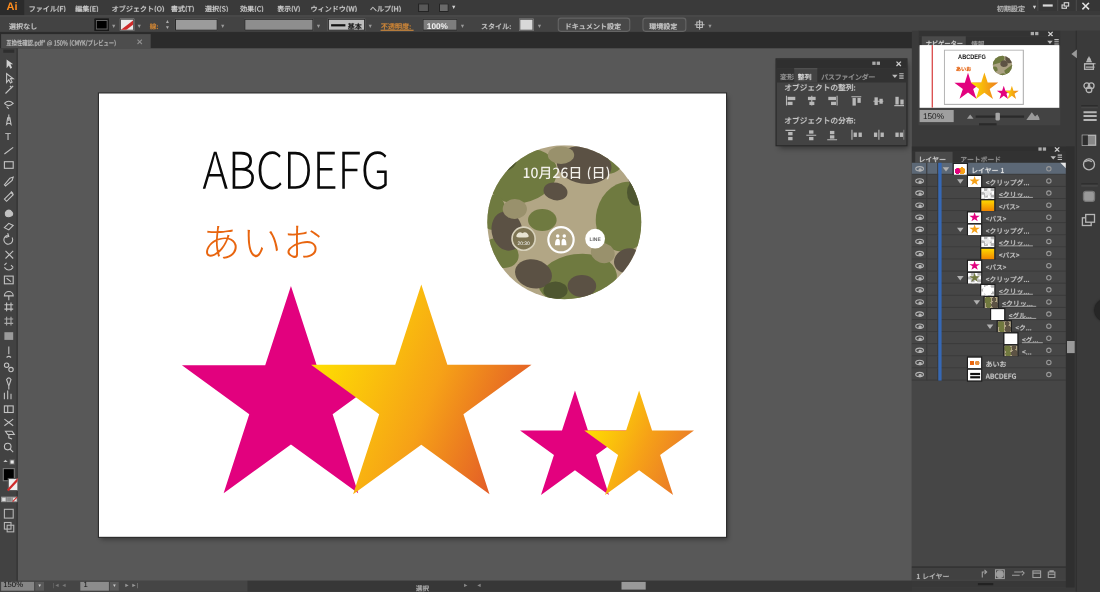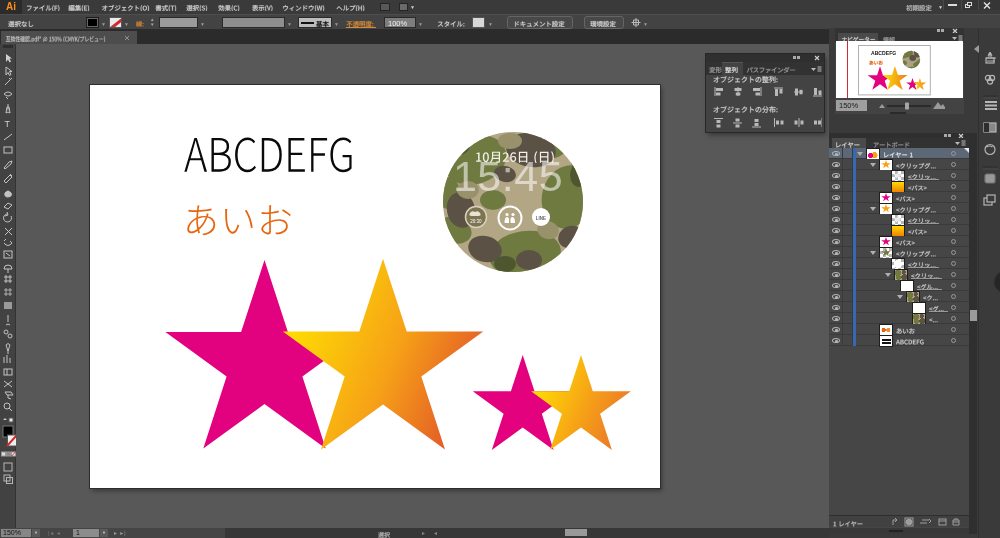--- a/index.html
+++ b/index.html
@@ -108,21 +108,21 @@
       <span style="position:absolute;left:2px;top:4px;width:13px;height:2px;background:#111;"></span>
     </div>
   <svg style="left:316px;top:4px;position:absolute;" width="13" height="8" viewBox="0 0 13.0 8.1">
       <path d="M0.6 2.6H5.9V3.1H0.6ZM0.8 7.4H5.7V7.9H0.8ZM1.9 3.5H4.6V3.9H1.9ZM1.9 4.3H4.6V4.8H1.9ZM0.3 5.2H6.2V5.7H0.3ZM1.7 6.3H4.8V6.8H1.7ZM1.5 2.1H2.1V5.4H1.5ZM4.4 2.1H5.0V5.4H4.4ZM2.9 5.8H3.5V7.7H2.9ZM1.9 5.3 2.4 5.5Q2.2 5.8 1.9 6.1Q1.6 6.4 1.3 6.7Q0.9 6.9 0.6 7.1Q0.6 7.0 0.5 6.9Q0.4 6.9 0.3 6.8Q0.3 6.7 0.2 6.6Q0.5 6.5 0.9 6.3Q1.2 6.1 1.4 5.8Q1.7 5.6 1.9 5.3ZM4.6 5.3Q4.8 5.6 5.1 5.8Q5.3 6.1 5.7 6.2Q6.0 6.4 6.3 6.6Q6.3 6.6 6.2 6.7Q6.1 6.8 6.0 6.9Q6.0 7.0 5.9 7.0Q5.6 6.9 5.2 6.6Q4.9 6.4 4.6 6.1Q4.3 5.8 4.1 5.5Z M6.9 3.4H12.6V4.0H6.9ZM8.2 6.3H11.2V6.9H8.2ZM9.4 2.1H10.1V8.1H9.4ZM9.2 3.6 9.8 3.8Q9.5 4.5 9.1 5.1Q8.7 5.7 8.2 6.2Q7.7 6.7 7.1 7.1Q7.1 7.0 7.0 6.9Q6.9 6.8 6.8 6.7Q6.7 6.6 6.7 6.6Q7.1 6.4 7.5 6.0Q7.8 5.7 8.2 5.3Q8.5 4.9 8.8 4.5Q9.0 4.0 9.2 3.6ZM10.3 3.6Q10.5 4.2 10.9 4.8Q11.3 5.3 11.8 5.8Q12.3 6.2 12.9 6.5Q12.8 6.6 12.7 6.7Q12.6 6.8 12.5 6.9Q12.4 7.0 12.4 7.1Q11.8 6.7 11.3 6.2Q10.8 5.7 10.4 5.1Q10.0 4.5 9.7 3.8Z" fill="#222222" stroke="#222222" stroke-width="0.25"></path>
     </svg>
   <div class="abs" style="left:334px;top:6px;color:#999;font-size:5px;">▼</div>
   <svg style="left:346px;top:4px;position:absolute;" width="28" height="8" viewBox="0 0 27.9 8.1">
       <path d="M0.4 2.5H6.1V3.1H0.4ZM3.6 4.5 4.1 4.1Q4.3 4.3 4.7 4.5Q5.0 4.8 5.3 5.0Q5.6 5.2 5.8 5.5Q6.1 5.7 6.3 5.9L5.8 6.3Q5.6 6.1 5.3 5.9Q5.1 5.7 4.8 5.4Q4.5 5.2 4.2 5.0Q3.9 4.7 3.6 4.5ZM3.4 2.7 4.1 3.0Q3.7 3.6 3.2 4.3Q2.7 4.9 2.1 5.5Q1.4 6.0 0.7 6.4Q0.6 6.3 0.6 6.2Q0.5 6.1 0.4 6.0Q0.3 5.9 0.3 5.9Q0.8 5.6 1.3 5.2Q1.7 4.9 2.1 4.5Q2.6 4.1 2.9 3.6Q3.2 3.2 3.4 2.7ZM2.9 4.1 3.6 3.5V3.5V8.1H2.9Z M8.2 4.6V6.9H7.6V5.2H6.8V4.6ZM8.2 6.7Q8.4 7.0 8.8 7.2Q9.1 7.4 9.7 7.4Q10.0 7.4 10.4 7.4Q10.8 7.4 11.2 7.4Q11.6 7.4 12.1 7.4Q12.5 7.4 12.8 7.4Q12.8 7.4 12.7 7.5Q12.7 7.6 12.6 7.7Q12.6 7.9 12.6 7.9Q12.3 8.0 11.9 8.0Q11.5 8.0 11.1 8.0Q10.7 8.0 10.3 8.0Q10.0 8.0 9.7 8.0Q9.1 7.9 8.6 7.8Q8.2 7.6 7.9 7.2Q7.7 7.4 7.5 7.6Q7.3 7.8 7.0 8.0L6.7 7.4Q6.9 7.3 7.2 7.1Q7.4 6.9 7.6 6.7ZM6.8 2.6 7.3 2.2Q7.5 2.4 7.7 2.6Q7.9 2.7 8.1 2.9Q8.2 3.1 8.3 3.3L7.8 3.7Q7.7 3.5 7.6 3.3Q7.4 3.1 7.2 2.9Q7.0 2.7 6.8 2.6ZM8.5 3.2H12.7V3.7H8.5ZM9.0 4.9H11.2V5.4H9.0ZM11.2 5.4H12.1V5.9H11.2ZM10.3 2.6H10.9V4.8H10.3ZM10.2 3.5 10.6 3.7Q10.4 4.0 10.1 4.2Q9.8 4.5 9.4 4.7Q9.1 5.0 8.7 5.1Q8.6 5.0 8.5 4.9Q8.4 4.8 8.3 4.7Q8.7 4.6 9.0 4.4Q9.4 4.2 9.7 4.0Q10.0 3.7 10.2 3.5ZM11.0 3.5Q11.2 3.7 11.5 3.9Q11.8 4.2 12.1 4.3Q12.5 4.5 12.8 4.6Q12.7 4.7 12.6 4.8Q12.5 4.9 12.5 5.0Q12.1 4.9 11.8 4.7Q11.4 4.5 11.1 4.2Q10.8 3.9 10.6 3.7ZM12.0 5.4H12.5Q12.5 5.4 12.5 5.5Q12.5 5.6 12.5 5.7Q12.5 6.2 12.4 6.5Q12.3 6.8 12.2 6.9Q12.1 7.0 12.0 7.0Q11.9 7.0 11.8 7.0Q11.7 7.1 11.5 7.1Q11.2 7.1 11.0 7.0Q11.0 6.9 10.9 6.8Q10.9 6.7 10.8 6.6Q11.1 6.6 11.3 6.6Q11.5 6.6 11.5 6.6Q11.6 6.6 11.7 6.6Q11.7 6.6 11.8 6.6Q11.8 6.5 11.9 6.3Q11.9 6.0 12.0 5.5ZM12.1 2.2 12.4 2.6Q12.1 2.6 11.7 2.7Q11.2 2.7 10.8 2.8Q10.3 2.8 9.8 2.9Q9.3 2.9 8.9 2.9Q8.9 2.8 8.8 2.7Q8.8 2.5 8.7 2.5Q9.2 2.5 9.6 2.4Q10.1 2.4 10.5 2.4Q11.0 2.3 11.4 2.3Q11.8 2.2 12.1 2.2ZM9.8 5.0H10.4Q10.3 5.4 10.3 5.7Q10.2 6.1 10.0 6.3Q9.8 6.6 9.6 6.8Q9.3 7.0 8.8 7.1Q8.8 7.0 8.7 6.9Q8.6 6.8 8.5 6.7Q8.9 6.6 9.1 6.4Q9.4 6.3 9.5 6.1Q9.6 5.8 9.7 5.6Q9.8 5.3 9.8 5.0ZM11.0 4.9H11.6Q11.5 5.2 11.5 5.5Q11.4 5.9 11.3 6.1L10.8 6.0Q10.9 5.8 10.9 5.5Q11.0 5.2 11.0 4.9Z M13.8 2.4H15.7V6.4H13.8V5.8H15.1V3.0H13.8ZM13.8 4.1H15.3V4.6H13.8ZM16.6 2.3H18.7V2.9H16.6ZM16.6 3.9H18.7V4.4H16.6ZM16.6 5.5H18.7V6.0H16.6ZM13.5 2.4H14.1V6.9H13.5ZM18.5 2.3H19.1V7.3Q19.1 7.6 19.0 7.7Q18.9 7.9 18.8 8.0Q18.6 8.0 18.3 8.1Q18.0 8.1 17.6 8.1Q17.6 8.0 17.6 7.9Q17.5 7.8 17.5 7.7Q17.4 7.6 17.4 7.5Q17.6 7.5 17.8 7.5Q18.0 7.5 18.1 7.5Q18.2 7.5 18.3 7.5Q18.4 7.5 18.4 7.4Q18.5 7.4 18.5 7.3ZM16.2 2.3H16.8V4.7Q16.8 5.1 16.8 5.5Q16.7 6.0 16.6 6.5Q16.5 6.9 16.2 7.4Q15.9 7.8 15.5 8.1Q15.4 8.1 15.3 8.0Q15.3 7.9 15.2 7.8Q15.1 7.8 15.0 7.7Q15.4 7.4 15.7 7.0Q15.9 6.7 16.0 6.3Q16.2 5.8 16.2 5.4Q16.2 5.0 16.2 4.7Z M21.0 3.9H25.6V4.4H21.0ZM21.1 5.8H24.8V6.3H21.1ZM22.0 3.4H22.6V5.0H24.0V3.4H24.6V5.4H22.0ZM24.6 5.8H24.7L24.8 5.7L25.2 5.9Q25.0 6.5 24.5 6.8Q24.1 7.2 23.6 7.5Q23.0 7.7 22.4 7.9Q21.8 8.0 21.1 8.1Q21.1 8.0 21.0 7.8Q20.9 7.7 20.8 7.6Q21.5 7.5 22.0 7.4Q22.6 7.3 23.1 7.1Q23.6 6.9 24.0 6.6Q24.4 6.3 24.6 5.9ZM22.3 6.2Q22.6 6.6 23.2 6.9Q23.7 7.2 24.3 7.3Q25.0 7.5 25.8 7.6Q25.7 7.6 25.6 7.7Q25.6 7.8 25.5 7.9Q25.5 8.0 25.4 8.1Q24.6 8.0 23.9 7.8Q23.3 7.6 22.7 7.2Q22.2 6.9 21.8 6.4ZM22.6 2.1H23.3V3.0H22.6ZM20.6 2.7H25.7V3.2H20.6ZM20.3 2.7H20.8V4.5Q20.8 4.9 20.8 5.4Q20.8 5.8 20.7 6.3Q20.7 6.8 20.5 7.3Q20.4 7.7 20.2 8.1Q20.1 8.0 20.0 8.0Q19.9 7.9 19.8 7.8Q19.7 7.8 19.7 7.7Q19.9 7.4 20.0 7.0Q20.1 6.6 20.2 6.1Q20.2 5.7 20.2 5.3Q20.3 4.9 20.3 4.5Z M27.0 5.1Q26.8 5.1 26.6 4.9Q26.5 4.8 26.5 4.6Q26.5 4.3 26.6 4.2Q26.8 4.0 27.0 4.0Q27.2 4.0 27.3 4.2Q27.5 4.3 27.5 4.6Q27.5 4.8 27.3 4.9Q27.2 5.1 27.0 5.1ZM27.0 7.6Q26.8 7.6 26.6 7.5Q26.5 7.3 26.5 7.1Q26.5 6.9 26.6 6.7Q26.8 6.6 27.0 6.6Q27.2 6.6 27.3 6.7Q27.5 6.9 27.5 7.1Q27.5 7.3 27.3 7.5Q27.2 7.6 27.0 7.6Z" fill="#d28a3c" stroke="#d28a3c" stroke-width="0.25"></path>
     </svg>
   <div class="abs" style="left:346px;top:11.5px;width:30px;height:1px;background:#d28a3c;"></div>
-  <div class="abs" style="left:384px;top:2px;width:32px;height:11px;background:#7d7d7d;color:#f2f2f2;line-height:11px;padding-left:3px;border:1px solid #2a2a2a;">100%</div>
+  <div class="abs" style="left:384px;top:2px;width:32px;height:11px;background:#7d7d7d;color:#f2f2f2;line-height:11px;padding-left:3px;border:1px solid #2a2a2a;font-weight:bold;">100%</div>
   <div class="abs" style="left:418px;top:6px;color:#999;font-size:5px;">▼</div>
   <svg style="left:437px;top:4px;position:absolute;" width="28" height="8" viewBox="0 0 27.9 8.1">
       <path d="M5.3 3.2Q5.3 3.2 5.2 3.3Q5.1 3.4 5.1 3.5Q5.0 3.8 4.8 4.2Q4.6 4.6 4.3 5.0Q4.1 5.3 3.8 5.7Q3.4 6.1 3.0 6.5Q2.6 6.8 2.1 7.2Q1.6 7.5 1.1 7.7L0.6 7.2Q1.1 7.0 1.6 6.7Q2.1 6.4 2.5 6.0Q2.9 5.6 3.2 5.3Q3.5 5.0 3.7 4.7Q3.9 4.4 4.0 4.1Q4.2 3.8 4.3 3.6Q4.2 3.6 4.0 3.6Q3.9 3.6 3.6 3.6Q3.4 3.6 3.1 3.6Q2.8 3.6 2.6 3.6Q2.3 3.6 2.1 3.6Q2.0 3.6 1.9 3.6Q1.8 3.6 1.6 3.6Q1.5 3.6 1.4 3.6Q1.2 3.6 1.2 3.6V2.9Q1.3 2.9 1.4 2.9Q1.5 2.9 1.7 2.9Q1.8 2.9 1.9 2.9Q2.0 2.9 2.2 2.9Q2.3 2.9 2.6 2.9Q2.8 2.9 3.1 2.9Q3.4 2.9 3.6 2.9Q3.9 2.9 4.1 2.9Q4.2 2.9 4.3 2.9Q4.5 2.9 4.6 2.9Q4.8 2.9 4.9 2.9ZM3.9 5.2Q4.1 5.4 4.4 5.7Q4.7 6.0 5.0 6.3Q5.3 6.5 5.5 6.8Q5.7 7.1 5.9 7.3L5.3 7.8Q5.1 7.4 4.8 7.1Q4.5 6.7 4.1 6.4Q3.8 6.0 3.4 5.7Z M9.2 4.5Q9.5 4.7 9.9 4.9Q10.2 5.2 10.6 5.4Q10.9 5.6 11.3 5.9Q11.6 6.1 11.8 6.3L11.3 6.9Q11.1 6.7 10.8 6.4Q10.5 6.2 10.1 5.9Q9.8 5.7 9.4 5.4Q9.1 5.2 8.8 5.0ZM12.2 3.4Q12.2 3.5 12.2 3.6Q12.1 3.7 12.1 3.8Q12.0 4.1 11.8 4.5Q11.6 4.8 11.4 5.2Q11.2 5.6 10.9 6.0Q10.4 6.5 9.8 7.0Q9.1 7.5 8.2 7.9L7.6 7.4Q8.3 7.2 8.8 6.9Q9.3 6.6 9.6 6.3Q10.0 6.0 10.3 5.6Q10.5 5.3 10.8 5.0Q11.0 4.7 11.1 4.3Q11.3 4.0 11.3 3.7H9.0L9.3 3.1H11.2Q11.4 3.1 11.5 3.1Q11.6 3.1 11.7 3.1ZM10.1 2.4Q10.0 2.6 9.9 2.7Q9.8 2.9 9.7 3.0Q9.5 3.4 9.2 3.8Q8.9 4.2 8.5 4.7Q8.1 5.1 7.6 5.4L7.0 5.0Q7.6 4.6 8.0 4.2Q8.4 3.8 8.7 3.4Q8.9 3.1 9.1 2.8Q9.1 2.7 9.2 2.5Q9.3 2.3 9.3 2.2Z M13.5 5.1Q14.4 4.9 15.1 4.6Q15.8 4.3 16.3 3.9Q16.7 3.7 17.0 3.5Q17.3 3.2 17.6 2.9Q17.9 2.6 18.1 2.4L18.7 2.9Q18.4 3.2 18.1 3.5Q17.7 3.8 17.4 4.0Q17.0 4.3 16.6 4.5Q16.3 4.7 15.8 5.0Q15.3 5.2 14.8 5.4Q14.3 5.6 13.8 5.8ZM16.2 4.3 16.9 4.1V7.0Q16.9 7.1 16.9 7.3Q16.9 7.4 16.9 7.6Q17.0 7.7 17.0 7.8H16.2Q16.2 7.7 16.2 7.6Q16.2 7.4 16.2 7.3Q16.2 7.1 16.2 7.0Z M22.8 7.4Q22.9 7.3 22.9 7.2Q22.9 7.1 22.9 7.0Q22.9 6.9 22.9 6.7Q22.9 6.5 22.9 6.2Q22.9 5.8 22.9 5.5Q22.9 5.1 22.9 4.7Q22.9 4.4 22.9 4.0Q22.9 3.7 22.9 3.5Q22.9 3.2 22.9 3.1Q22.9 2.9 22.9 2.8Q22.9 2.7 22.9 2.6H23.6Q23.6 2.7 23.6 2.8Q23.6 2.9 23.6 3.1Q23.6 3.2 23.6 3.5Q23.6 3.7 23.6 4.0Q23.6 4.3 23.6 4.7Q23.6 5.0 23.6 5.3Q23.6 5.7 23.6 6.0Q23.6 6.3 23.6 6.5Q23.6 6.7 23.6 6.7Q23.9 6.6 24.2 6.4Q24.5 6.2 24.8 5.9Q25.1 5.6 25.3 5.2L25.7 5.8Q25.5 6.2 25.1 6.5Q24.7 6.8 24.3 7.1Q23.9 7.4 23.5 7.6Q23.4 7.6 23.4 7.7Q23.3 7.7 23.3 7.8ZM19.9 7.3Q20.3 7.0 20.6 6.6Q20.8 6.2 21.0 5.8Q21.0 5.5 21.1 5.2Q21.1 4.9 21.1 4.5Q21.2 4.2 21.2 3.8Q21.2 3.4 21.2 3.2Q21.2 3.0 21.2 2.9Q21.1 2.7 21.1 2.6H21.9Q21.9 2.7 21.9 2.7Q21.8 2.8 21.8 2.9Q21.8 3.0 21.8 3.2Q21.8 3.4 21.8 3.8Q21.8 4.2 21.8 4.6Q21.8 5.0 21.7 5.3Q21.7 5.7 21.6 5.9Q21.5 6.5 21.2 6.9Q20.9 7.4 20.5 7.8Z M27.0 5.1Q26.8 5.1 26.6 4.9Q26.5 4.8 26.5 4.6Q26.5 4.3 26.6 4.2Q26.8 4.0 27.0 4.0Q27.2 4.0 27.3 4.2Q27.5 4.3 27.5 4.6Q27.5 4.8 27.3 4.9Q27.2 5.1 27.0 5.1ZM27.0 7.6Q26.8 7.6 26.6 7.5Q26.5 7.3 26.5 7.1Q26.5 6.9 26.6 6.7Q26.8 6.6 27.0 6.6Q27.2 6.6 27.3 6.7Q27.5 6.9 27.5 7.1Q27.5 7.3 27.3 7.5Q27.2 7.6 27.0 7.6Z" fill="#cfcfcf" stroke="#cfcfcf" stroke-width="0.25"></path>
     </svg>
   <div class="abs" style="left:472px;top:2px;width:13px;height:11px;background:#d8d8d8;border:1px solid #555;"></div>
   <div class="abs" style="left:488px;top:6px;color:#999;font-size:5px;">▼</div>
   <div class="abs" style="left:507px;top:1px;width:66px;height:13px;background:#484848;border:1px solid #656565;border-radius:3px;"></div>
   <svg style="left:513px;top:4px;position:absolute;" width="52" height="8" viewBox="0 0 52.0 8.1">
       <path d="M4.3 2.8Q4.4 2.9 4.5 3.1Q4.6 3.3 4.8 3.4Q4.9 3.6 4.9 3.8L4.5 4.0Q4.4 3.8 4.3 3.6Q4.2 3.5 4.1 3.3Q4.0 3.1 3.9 3.0ZM5.2 2.5Q5.2 2.6 5.4 2.7Q5.5 2.9 5.6 3.1Q5.7 3.3 5.8 3.4L5.3 3.6Q5.2 3.4 5.1 3.3Q5.0 3.1 4.9 3.0Q4.8 2.8 4.7 2.7ZM1.9 7.0Q1.9 6.9 1.9 6.6Q1.9 6.4 1.9 6.0Q1.9 5.6 1.9 5.2Q1.9 4.8 1.9 4.4Q1.9 4.0 1.9 3.7Q1.9 3.4 1.9 3.3Q1.9 3.1 1.9 2.9Q1.9 2.7 1.9 2.5H2.7Q2.7 2.7 2.6 2.9Q2.6 3.1 2.6 3.3Q2.6 3.5 2.6 3.8Q2.6 4.2 2.6 4.6Q2.6 4.9 2.6 5.3Q2.6 5.7 2.6 6.1Q2.6 6.4 2.6 6.7Q2.6 6.9 2.6 7.0Q2.6 7.1 2.6 7.3Q2.6 7.4 2.6 7.6Q2.7 7.7 2.7 7.9H1.9Q1.9 7.7 1.9 7.5Q1.9 7.2 1.9 7.0ZM2.5 4.2Q2.8 4.3 3.2 4.5Q3.6 4.6 4.0 4.8Q4.4 4.9 4.7 5.1Q5.1 5.2 5.4 5.3L5.1 6.0Q4.8 5.9 4.5 5.7Q4.1 5.6 3.8 5.4Q3.4 5.3 3.1 5.2Q2.7 5.1 2.5 5.0Z M9.0 2.9Q8.9 2.8 8.9 2.7Q8.9 2.6 8.8 2.5L9.6 2.3Q9.6 2.4 9.6 2.6Q9.6 2.7 9.6 2.8Q9.7 2.9 9.7 3.1Q9.7 3.4 9.8 3.7Q9.9 4.1 10.0 4.5Q10.0 4.9 10.1 5.3Q10.2 5.7 10.3 6.1Q10.3 6.5 10.4 6.8Q10.5 7.0 10.5 7.1Q10.5 7.3 10.6 7.4Q10.6 7.6 10.6 7.7L9.9 7.9Q9.9 7.7 9.9 7.5Q9.8 7.4 9.8 7.2Q9.8 7.1 9.7 6.9Q9.7 6.6 9.6 6.3Q9.6 5.9 9.5 5.5Q9.4 5.1 9.3 4.7Q9.2 4.2 9.2 3.9Q9.1 3.5 9.0 3.3Q9.0 3.0 9.0 2.9ZM7.2 3.8Q7.3 3.8 7.4 3.8Q7.6 3.8 7.7 3.8Q7.9 3.8 8.1 3.7Q8.4 3.7 8.7 3.6Q9.1 3.6 9.4 3.5Q9.8 3.5 10.1 3.4Q10.5 3.3 10.7 3.3Q11.0 3.3 11.2 3.2Q11.3 3.2 11.5 3.2Q11.6 3.1 11.7 3.1L11.8 3.8Q11.7 3.8 11.6 3.8Q11.4 3.8 11.3 3.9Q11.1 3.9 10.8 3.9Q10.6 4.0 10.2 4.0Q9.9 4.1 9.5 4.1Q9.2 4.2 8.8 4.3Q8.5 4.3 8.2 4.3Q8.0 4.4 7.9 4.4Q7.7 4.4 7.6 4.5Q7.5 4.5 7.3 4.5ZM7.2 5.7Q7.3 5.7 7.5 5.7Q7.6 5.7 7.8 5.6Q7.9 5.6 8.2 5.6Q8.5 5.5 8.9 5.5Q9.3 5.4 9.7 5.3Q10.1 5.3 10.4 5.2Q10.8 5.1 11.1 5.1Q11.4 5.0 11.6 5.0Q11.8 5.0 12.0 4.9Q12.1 4.9 12.2 4.9L12.4 5.6Q12.3 5.6 12.1 5.6Q11.9 5.6 11.7 5.6Q11.5 5.7 11.2 5.7Q10.9 5.8 10.5 5.8Q10.1 5.9 9.8 6.0Q9.4 6.0 9.0 6.1Q8.6 6.1 8.4 6.2Q8.1 6.2 7.9 6.3Q7.7 6.3 7.6 6.3Q7.4 6.4 7.3 6.4Z M17.8 4.4Q17.8 4.5 17.8 4.6Q17.8 4.6 17.8 4.7Q17.8 4.8 17.7 5.1Q17.7 5.3 17.7 5.6Q17.6 5.9 17.6 6.2Q17.5 6.5 17.5 6.8Q17.5 7.0 17.4 7.1H16.7Q16.8 7.0 16.8 6.8Q16.8 6.6 16.9 6.3Q16.9 6.0 17.0 5.7Q17.0 5.5 17.0 5.2Q17.1 5.0 17.1 4.9Q16.9 4.9 16.7 4.9Q16.5 4.9 16.3 4.9Q16.0 4.9 15.8 4.9Q15.5 4.9 15.4 4.9Q15.2 4.9 15.1 4.9Q15.0 4.9 14.8 4.9Q14.7 4.9 14.5 4.9V4.2Q14.6 4.2 14.7 4.2Q14.8 4.3 14.9 4.3Q15.0 4.3 15.1 4.3Q15.2 4.3 15.4 4.3Q15.6 4.3 15.8 4.3Q16.0 4.3 16.2 4.3Q16.5 4.3 16.7 4.3Q16.9 4.3 17.0 4.3Q17.0 4.3 17.1 4.3Q17.2 4.2 17.3 4.2Q17.3 4.2 17.4 4.2ZM13.9 6.9Q14.1 6.9 14.2 6.9Q14.4 6.9 14.5 6.9Q14.6 6.9 14.9 6.9Q15.2 6.9 15.5 6.9Q15.9 6.9 16.3 6.9Q16.7 6.9 17.0 6.9Q17.4 6.9 17.7 6.9Q17.9 6.9 18.0 6.9Q18.1 6.9 18.3 6.9Q18.5 6.9 18.6 6.9V7.6Q18.5 7.5 18.4 7.5Q18.3 7.5 18.2 7.5Q18.1 7.5 18.0 7.5Q17.9 7.5 17.7 7.5Q17.4 7.5 17.0 7.5Q16.7 7.5 16.3 7.5Q15.9 7.5 15.5 7.5Q15.1 7.5 14.9 7.5Q14.6 7.5 14.5 7.5Q14.4 7.5 14.2 7.5Q14.1 7.5 13.9 7.6Z M24.9 2.8Q24.8 2.9 24.7 3.0Q24.7 3.2 24.6 3.3Q24.5 3.6 24.3 4.0Q24.2 4.4 23.9 4.8Q23.7 5.1 23.4 5.5Q23.1 5.9 22.8 6.3Q22.4 6.7 21.9 7.1Q21.4 7.5 20.8 7.8L20.2 7.3Q21.1 6.9 21.7 6.3Q22.4 5.7 22.9 5.1Q23.3 4.6 23.5 4.1Q23.8 3.5 24.0 3.1Q24.0 2.9 24.0 2.8Q24.1 2.6 24.1 2.5ZM21.4 3.5Q21.6 3.6 21.9 3.8Q22.2 4.0 22.4 4.2Q22.7 4.4 23.0 4.6Q23.2 4.8 23.4 4.9Q23.9 5.3 24.4 5.8Q24.9 6.2 25.3 6.6L24.8 7.2Q24.3 6.7 23.9 6.3Q23.5 5.9 23.0 5.5Q22.8 5.3 22.6 5.2Q22.3 5.0 22.1 4.8Q21.8 4.6 21.5 4.4Q21.2 4.2 20.9 4.0Z M27.5 2.7Q27.7 2.8 27.9 3.0Q28.1 3.2 28.4 3.4Q28.6 3.5 28.8 3.7Q29.0 3.9 29.2 4.1L28.7 4.6Q28.5 4.5 28.3 4.3Q28.1 4.1 27.9 3.9Q27.7 3.7 27.4 3.5Q27.2 3.3 27.0 3.2ZM26.8 7.0Q27.4 7.0 27.9 6.8Q28.3 6.7 28.7 6.5Q29.1 6.3 29.4 6.1Q29.9 5.8 30.4 5.4Q30.8 5.0 31.1 4.5Q31.5 4.1 31.7 3.7L32.1 4.4Q31.8 4.8 31.5 5.2Q31.1 5.7 30.7 6.0Q30.3 6.4 29.8 6.7Q29.4 6.9 29.1 7.1Q28.7 7.3 28.2 7.5Q27.8 7.6 27.3 7.7Z M34.6 6.9Q34.6 6.8 34.6 6.6Q34.6 6.3 34.6 5.9Q34.6 5.5 34.6 5.1Q34.6 4.7 34.6 4.3Q34.6 3.9 34.6 3.6Q34.6 3.3 34.6 3.2Q34.6 3.0 34.6 2.8Q34.6 2.6 34.6 2.5H35.4Q35.4 2.6 35.3 2.8Q35.3 3.0 35.3 3.2Q35.3 3.4 35.3 3.7Q35.3 4.1 35.3 4.5Q35.3 4.9 35.3 5.3Q35.3 5.6 35.3 6.0Q35.3 6.3 35.3 6.6Q35.3 6.9 35.3 6.9Q35.3 7.0 35.3 7.2Q35.3 7.3 35.3 7.5Q35.4 7.7 35.4 7.8H34.6Q34.6 7.6 34.6 7.4Q34.6 7.1 34.6 6.9ZM35.2 4.2Q35.5 4.2 35.9 4.4Q36.3 4.5 36.7 4.7Q37.1 4.8 37.5 5.0Q37.8 5.1 38.1 5.2L37.8 5.9Q37.5 5.8 37.2 5.6Q36.8 5.5 36.5 5.3Q36.1 5.2 35.8 5.1Q35.4 5.0 35.2 4.9Z M42.2 2.2H42.8V3.0Q42.8 3.3 42.7 3.7Q42.7 4.0 42.5 4.3Q42.3 4.6 42.0 4.8Q41.9 4.8 41.8 4.7Q41.7 4.6 41.7 4.5Q41.6 4.4 41.5 4.4Q41.8 4.2 42.0 4.0Q42.1 3.7 42.1 3.5Q42.2 3.3 42.2 3.0ZM43.7 2.2H44.3V3.8Q44.3 3.9 44.3 3.9Q44.3 4.0 44.4 4.0Q44.4 4.0 44.5 4.0Q44.5 4.0 44.6 4.0Q44.6 4.0 44.7 4.0Q44.7 4.0 44.7 3.9Q44.8 3.9 44.8 3.7Q44.8 3.6 44.8 3.3Q44.9 3.4 45.0 3.4Q45.2 3.5 45.3 3.5Q45.3 3.9 45.2 4.1Q45.2 4.3 45.0 4.4Q44.9 4.5 44.7 4.5Q44.7 4.5 44.6 4.5Q44.5 4.5 44.4 4.5Q44.4 4.5 44.3 4.5Q44.1 4.5 44.0 4.4Q43.8 4.4 43.8 4.2Q43.7 4.1 43.7 3.8ZM42.7 5.4Q43.0 6.2 43.7 6.8Q44.4 7.3 45.3 7.6Q45.3 7.6 45.2 7.7Q45.1 7.8 45.0 7.9Q45.0 8.0 44.9 8.1Q43.9 7.8 43.2 7.2Q42.5 6.5 42.1 5.6ZM44.3 4.9H44.4L44.5 4.8L44.9 5.0Q44.8 5.6 44.5 6.1Q44.2 6.6 43.8 7.0Q43.4 7.4 42.9 7.7Q42.4 7.9 41.8 8.1Q41.8 8.0 41.8 7.9Q41.7 7.8 41.6 7.7Q41.6 7.6 41.5 7.5Q42.0 7.4 42.5 7.2Q42.9 7.0 43.3 6.6Q43.6 6.3 43.9 5.9Q44.2 5.5 44.3 5.0ZM41.8 4.9H44.6V5.4H41.8ZM42.4 2.2H44.0V2.8H42.4ZM39.5 4.0H41.5V4.5H39.5ZM39.6 2.3H41.5V2.7H39.6ZM39.5 4.9H41.5V5.4H39.5ZM39.2 3.1H41.7V3.6H39.2ZM39.8 5.8H41.5V7.7H39.8V7.2H41.0V6.3H39.8ZM39.5 5.8H40.1V8.0H39.5Z M46.9 4.0H50.6V4.6H46.9ZM48.8 5.6H50.9V6.2H48.8ZM48.4 4.4H49.1V7.6L48.4 7.5ZM46.9 5.1 47.5 5.2Q47.4 6.1 47.1 6.9Q46.7 7.6 46.2 8.1Q46.1 8.1 46.1 8.0Q46.0 7.9 45.9 7.8Q45.8 7.7 45.7 7.7Q46.2 7.3 46.5 6.6Q46.8 6.0 46.9 5.1ZM47.3 5.9Q47.5 6.4 47.7 6.7Q48.0 7.0 48.4 7.1Q48.7 7.3 49.1 7.3Q49.5 7.4 50.0 7.4Q50.1 7.4 50.2 7.4Q50.4 7.4 50.6 7.4Q50.8 7.4 51.0 7.4Q51.3 7.4 51.5 7.4Q51.6 7.4 51.7 7.4Q51.7 7.5 51.7 7.6Q51.6 7.7 51.6 7.8Q51.5 7.9 51.5 8.0H51.2H49.9Q49.4 8.0 48.9 7.9Q48.4 7.9 48.0 7.7Q47.6 7.4 47.3 7.1Q47.0 6.7 46.8 6.1ZM48.4 2.1H49.1V3.2H48.4ZM46.0 2.8H51.5V4.3H50.9V3.3H46.6V4.3H46.0Z" fill="#cfcfcf" stroke="#cfcfcf" stroke-width="0.25"></path>
     </svg>
@@ -213,21 +213,20 @@
             <circle cx="423" cy="129.5" r="1.6"></circle>
         <path d="M414.5 138 q0 -6 2.5 -6 q2 0 2 3 l0 3 Z M420.5 138 l0 -3 q0 -3 2 -3 q2.5 0 2.5 6 Z"></path>
           </g>
         <circle cx="451" cy="132" r="9" fill="#ffffff"></circle>
         <text x="451" y="134.5" font-size="4.5" fill="#666" text-anchor="middle" font-family="Liberation Sans" font-weight="bold">LINE</text>
       </g>
     </svg>
     <svg style="left:385px;top:62px;position:absolute;" width="80" height="16" viewBox="0 0 79.9 15.9">
         <path d="M1.1 14.7V13.5H3.1V7.0H1.5V6.1Q2.1 6.0 2.6 5.8Q3.1 5.6 3.5 5.4H4.6V13.5H6.4V14.7Z M10.9 14.9Q10.0 14.9 9.3 14.4Q8.6 13.8 8.2 12.7Q7.8 11.6 7.8 10.0Q7.8 8.4 8.2 7.3Q8.6 6.3 9.3 5.7Q10.0 5.2 10.9 5.2Q11.8 5.2 12.5 5.7Q13.1 6.3 13.5 7.3Q13.9 8.4 13.9 10.0Q13.9 11.6 13.5 12.7Q13.1 13.8 12.5 14.4Q11.8 14.9 10.9 14.9ZM10.9 13.7Q11.3 13.7 11.7 13.4Q12.1 13.0 12.3 12.2Q12.5 11.4 12.5 10.0Q12.5 8.7 12.3 7.9Q12.1 7.1 11.7 6.7Q11.3 6.4 10.9 6.4Q10.4 6.4 10.0 6.7Q9.7 7.1 9.5 7.9Q9.2 8.7 9.2 10.0Q9.2 11.4 9.5 12.2Q9.7 13.0 10.0 13.4Q10.4 13.7 10.9 13.7Z M17.8 4.6H24.3V5.8H17.8ZM17.8 7.7H24.3V8.8H17.8ZM17.7 10.7H24.3V11.9H17.7ZM17.0 4.6H18.2V8.7Q18.2 9.5 18.1 10.5Q18.0 11.4 17.8 12.4Q17.5 13.3 17.0 14.2Q16.5 15.1 15.7 15.8Q15.6 15.7 15.5 15.5Q15.3 15.3 15.1 15.2Q14.9 15.0 14.8 14.9Q15.6 14.3 16.0 13.5Q16.4 12.7 16.6 11.9Q16.9 11.1 16.9 10.3Q17.0 9.4 17.0 8.7ZM23.7 4.6H25.0V14.2Q25.0 14.7 24.8 15.1Q24.7 15.4 24.3 15.5Q23.9 15.7 23.2 15.7Q22.5 15.8 21.5 15.8Q21.5 15.6 21.4 15.3Q21.3 15.1 21.2 14.9Q21.1 14.7 21.0 14.5Q21.5 14.5 22.0 14.5Q22.5 14.5 22.8 14.5Q23.2 14.5 23.4 14.5Q23.6 14.5 23.7 14.4Q23.7 14.4 23.7 14.1Z M27.7 14.7V13.9Q29.1 12.6 30.0 11.6Q31.0 10.6 31.4 9.7Q31.9 8.9 31.9 8.1Q31.9 7.6 31.7 7.2Q31.6 6.8 31.2 6.6Q30.9 6.4 30.3 6.4Q29.8 6.4 29.3 6.7Q28.9 7.0 28.5 7.4L27.7 6.6Q28.3 5.9 28.9 5.6Q29.6 5.2 30.5 5.2Q31.4 5.2 32.0 5.6Q32.6 5.9 33.0 6.5Q33.3 7.2 33.3 8.0Q33.3 8.9 32.9 9.8Q32.4 10.8 31.7 11.7Q30.9 12.6 29.9 13.6Q30.3 13.5 30.7 13.5Q31.1 13.5 31.4 13.5H33.8V14.7Z M38.3 14.9Q37.7 14.9 37.1 14.6Q36.5 14.3 36.0 13.8Q35.6 13.2 35.3 12.3Q35.1 11.4 35.1 10.2Q35.1 8.9 35.4 7.9Q35.7 7.0 36.2 6.4Q36.7 5.8 37.3 5.5Q37.9 5.2 38.6 5.2Q39.4 5.2 40.0 5.5Q40.6 5.8 41.0 6.2L40.2 7.1Q39.9 6.8 39.5 6.6Q39.1 6.4 38.7 6.4Q38.1 6.4 37.6 6.8Q37.1 7.1 36.8 8.0Q36.4 8.8 36.4 10.2Q36.4 11.4 36.7 12.2Q36.9 13.0 37.3 13.4Q37.7 13.8 38.3 13.8Q38.7 13.8 39.0 13.5Q39.4 13.3 39.6 12.9Q39.8 12.4 39.8 11.8Q39.8 11.2 39.6 10.8Q39.4 10.4 39.1 10.2Q38.7 10.0 38.2 10.0Q37.8 10.0 37.3 10.2Q36.9 10.5 36.4 11.1L36.4 10.1Q36.6 9.7 37.0 9.4Q37.4 9.2 37.7 9.0Q38.1 8.9 38.5 8.9Q39.3 8.9 39.9 9.2Q40.4 9.5 40.8 10.2Q41.1 10.8 41.1 11.8Q41.1 12.8 40.7 13.4Q40.3 14.1 39.7 14.5Q39.1 14.9 38.3 14.9Z M43.8 4.8H52.3V15.6H51.0V6.0H45.0V15.7H43.8ZM44.6 9.2H51.6V10.4H44.6ZM44.6 13.6H51.6V14.8H44.6Z M61.2 17.3Q60.3 15.8 59.8 14.2Q59.3 12.6 59.3 10.8Q59.3 8.9 59.8 7.3Q60.3 5.7 61.2 4.3L62.1 4.7Q61.3 6.0 60.9 7.6Q60.5 9.2 60.5 10.8Q60.5 12.4 60.9 13.9Q61.3 15.5 62.1 16.9Z M64.8 4.8H73.4V15.6H72.1V6.0H66.0V15.7H64.8ZM65.6 9.2H72.6V10.4H65.6ZM65.6 13.6H72.6V14.8H65.6Z M76.9 17.3 76.0 16.9Q76.8 15.5 77.2 13.9Q77.6 12.4 77.6 10.8Q77.6 9.2 77.2 7.6Q76.8 6.0 76.0 4.7L76.9 4.3Q77.8 5.7 78.3 7.3Q78.8 8.9 78.8 10.8Q78.8 12.6 78.3 14.2Q77.8 15.8 76.9 17.3Z" fill="#f2f0ea"></path>
       </svg>
-    <div style="position:absolute;left:357px;top:67px;width:122px;font-size:43px;color:rgba(255,255,255,0.55);text-align:center;letter-spacing:0.5px;font-family:'Liberation Sans',sans-serif;">15:45</div>
   </div>
 </div>
 
 <div id="toolbar" class="abs"><svg width="16" height="494" viewBox="0 44 16 494">
   <g stroke="#c2c2c2" fill="none" stroke-width="1">
     <rect x="3" y="45" width="10" height="3" fill="#2e2e2e" stroke="none"></rect>
     <path d="M6 54 l0 8 l2 -2.5 l1.5 3 l1.5 -1 l-1.5 -3 l2.5 0 Z" fill="#d0d0d0" stroke="none"></path>
     <path d="M6 67 l0 8 l2 -2.5 l1.5 3 l1.5 -1 l-1.5 -3 l2.5 0 Z"></path>
     <path d="M5 85 l5 -5 M10 80 l2 -2 m-3 0 l2 2"></path>
     <path d="M4 94 q4 -4 8 0 q-4 4 -8 0 m2 3 l2 2"></path>

